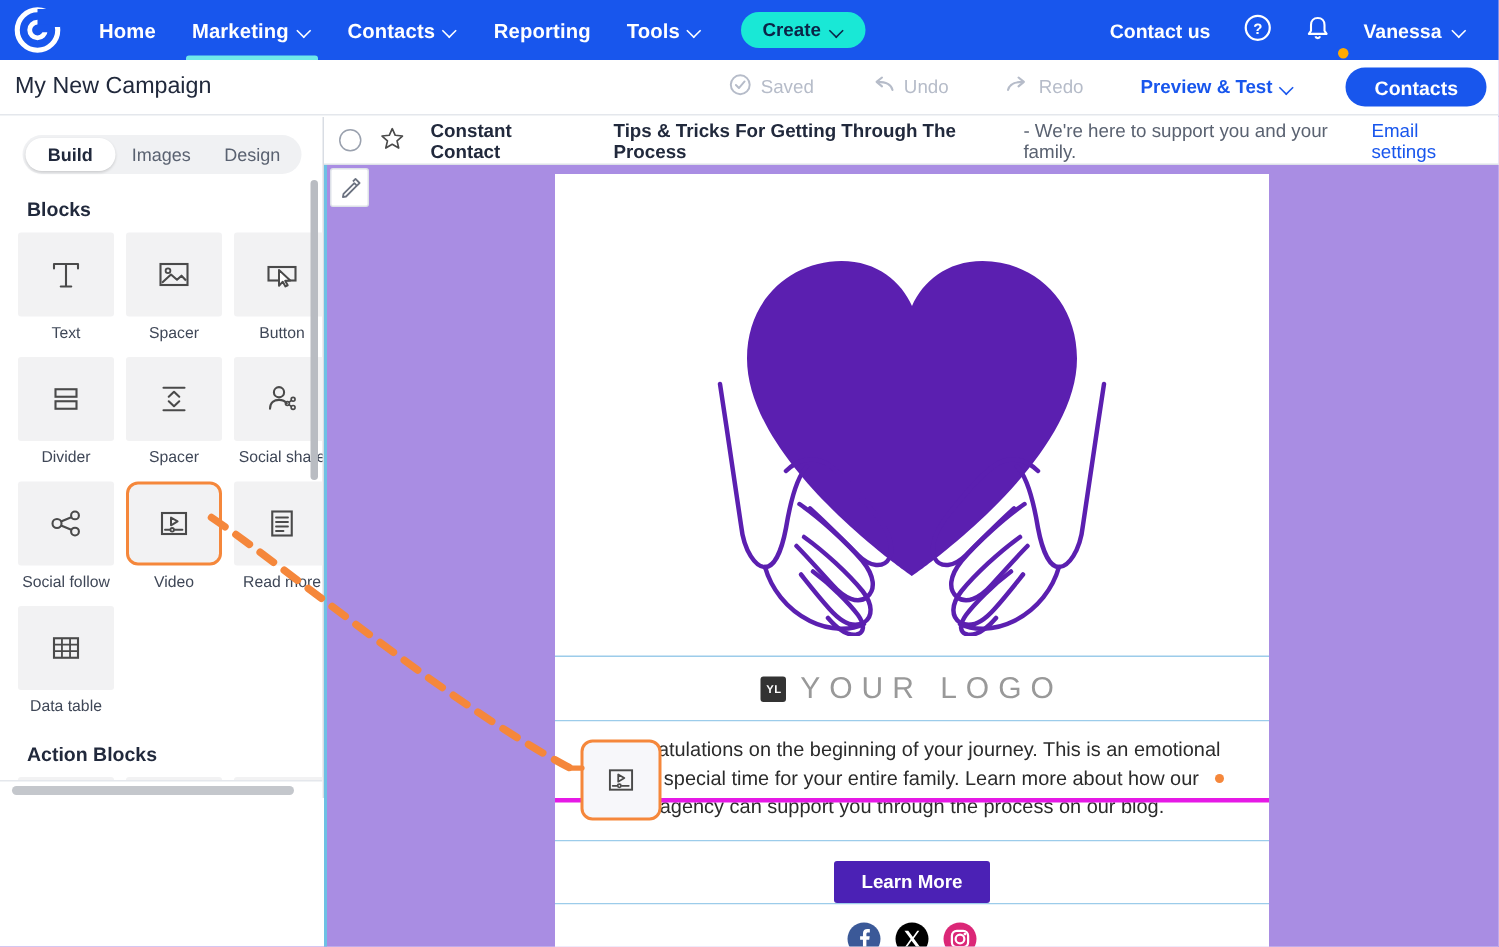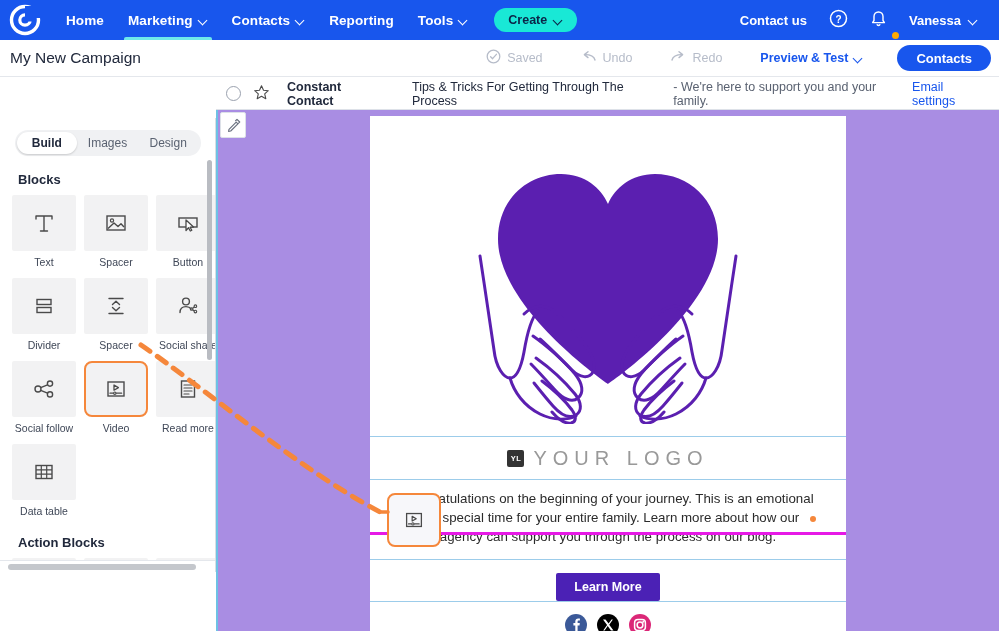--- a/index.html
+++ b/index.html
@@ -74,21 +74,21 @@
   .sub-btn.blue { color:#1856ED; font-weight:700; }
   #continue-btn {
     margin-left:8px; height:26px; padding:0 19px; border-radius:13px;
     background:#1856ED; color:#fff; font-size:13px; font-weight:600;
     display:flex; align-items:center; cursor:pointer;
   }
 
   
   #sidebar {
     position:absolute; left:0; top:78px; width:216px; height:454px;
-    background:#fff; border-right:1px solid #D9DDE4; overflow:hidden;margin-top:40px;
+    background:#fff; border-right:1px solid #D9DDE4; overflow:hidden;
   }
   #tabs {
     margin:12px auto 0; width:186px; height:26px; border-radius:14px;
     background:#F0F1F3; display:flex; align-items:center; padding:2px;
   }
   .tab {
     flex:1; height:22px; display:flex; align-items:center; justify-content:center;
     font-size:12px; color:#5A6271; cursor:pointer; border-radius:12px;
   }
   .tab.active { background:#fff; color:#21293C; font-weight:700; box-shadow:0 1px 2px rgba(0,0,0,.16); }
@@ -132,21 +132,21 @@
   }
   #radio-circle {
     width:15px; height:15px; border:1.5px solid #9AA1AE; border-radius:50%;
     flex:0 0 auto;
   }
   #star-icon { margin-left:12px; color:#5A6271; font-size:15px; line-height:1; }
   #eh-from {
     margin-left:17px; font-size:12.5px; font-weight:700; color:#21293C;
   }
   #eh-subject {
-    margin-left:22px; font-size:12.5px; font-weight:400; color:#21293C;
+    margin-left:22px; font-size:12.5px; font-weight:700; color:#21293C;
   }
   #eh-preview { font-size:12.5px; color:#5A6271; margin-left:4px; }
   #email-settings {
     margin-left:auto; margin-right:10px; font-size:12.5px; color:#1856ED; cursor:pointer;
   }
 
   
   #canvas {
     position:absolute; left:216px; top:110px; width:783px; height:521px;
     background:#A98DE3; border-left:2px solid #6EC1E4; overflow:hidden;

